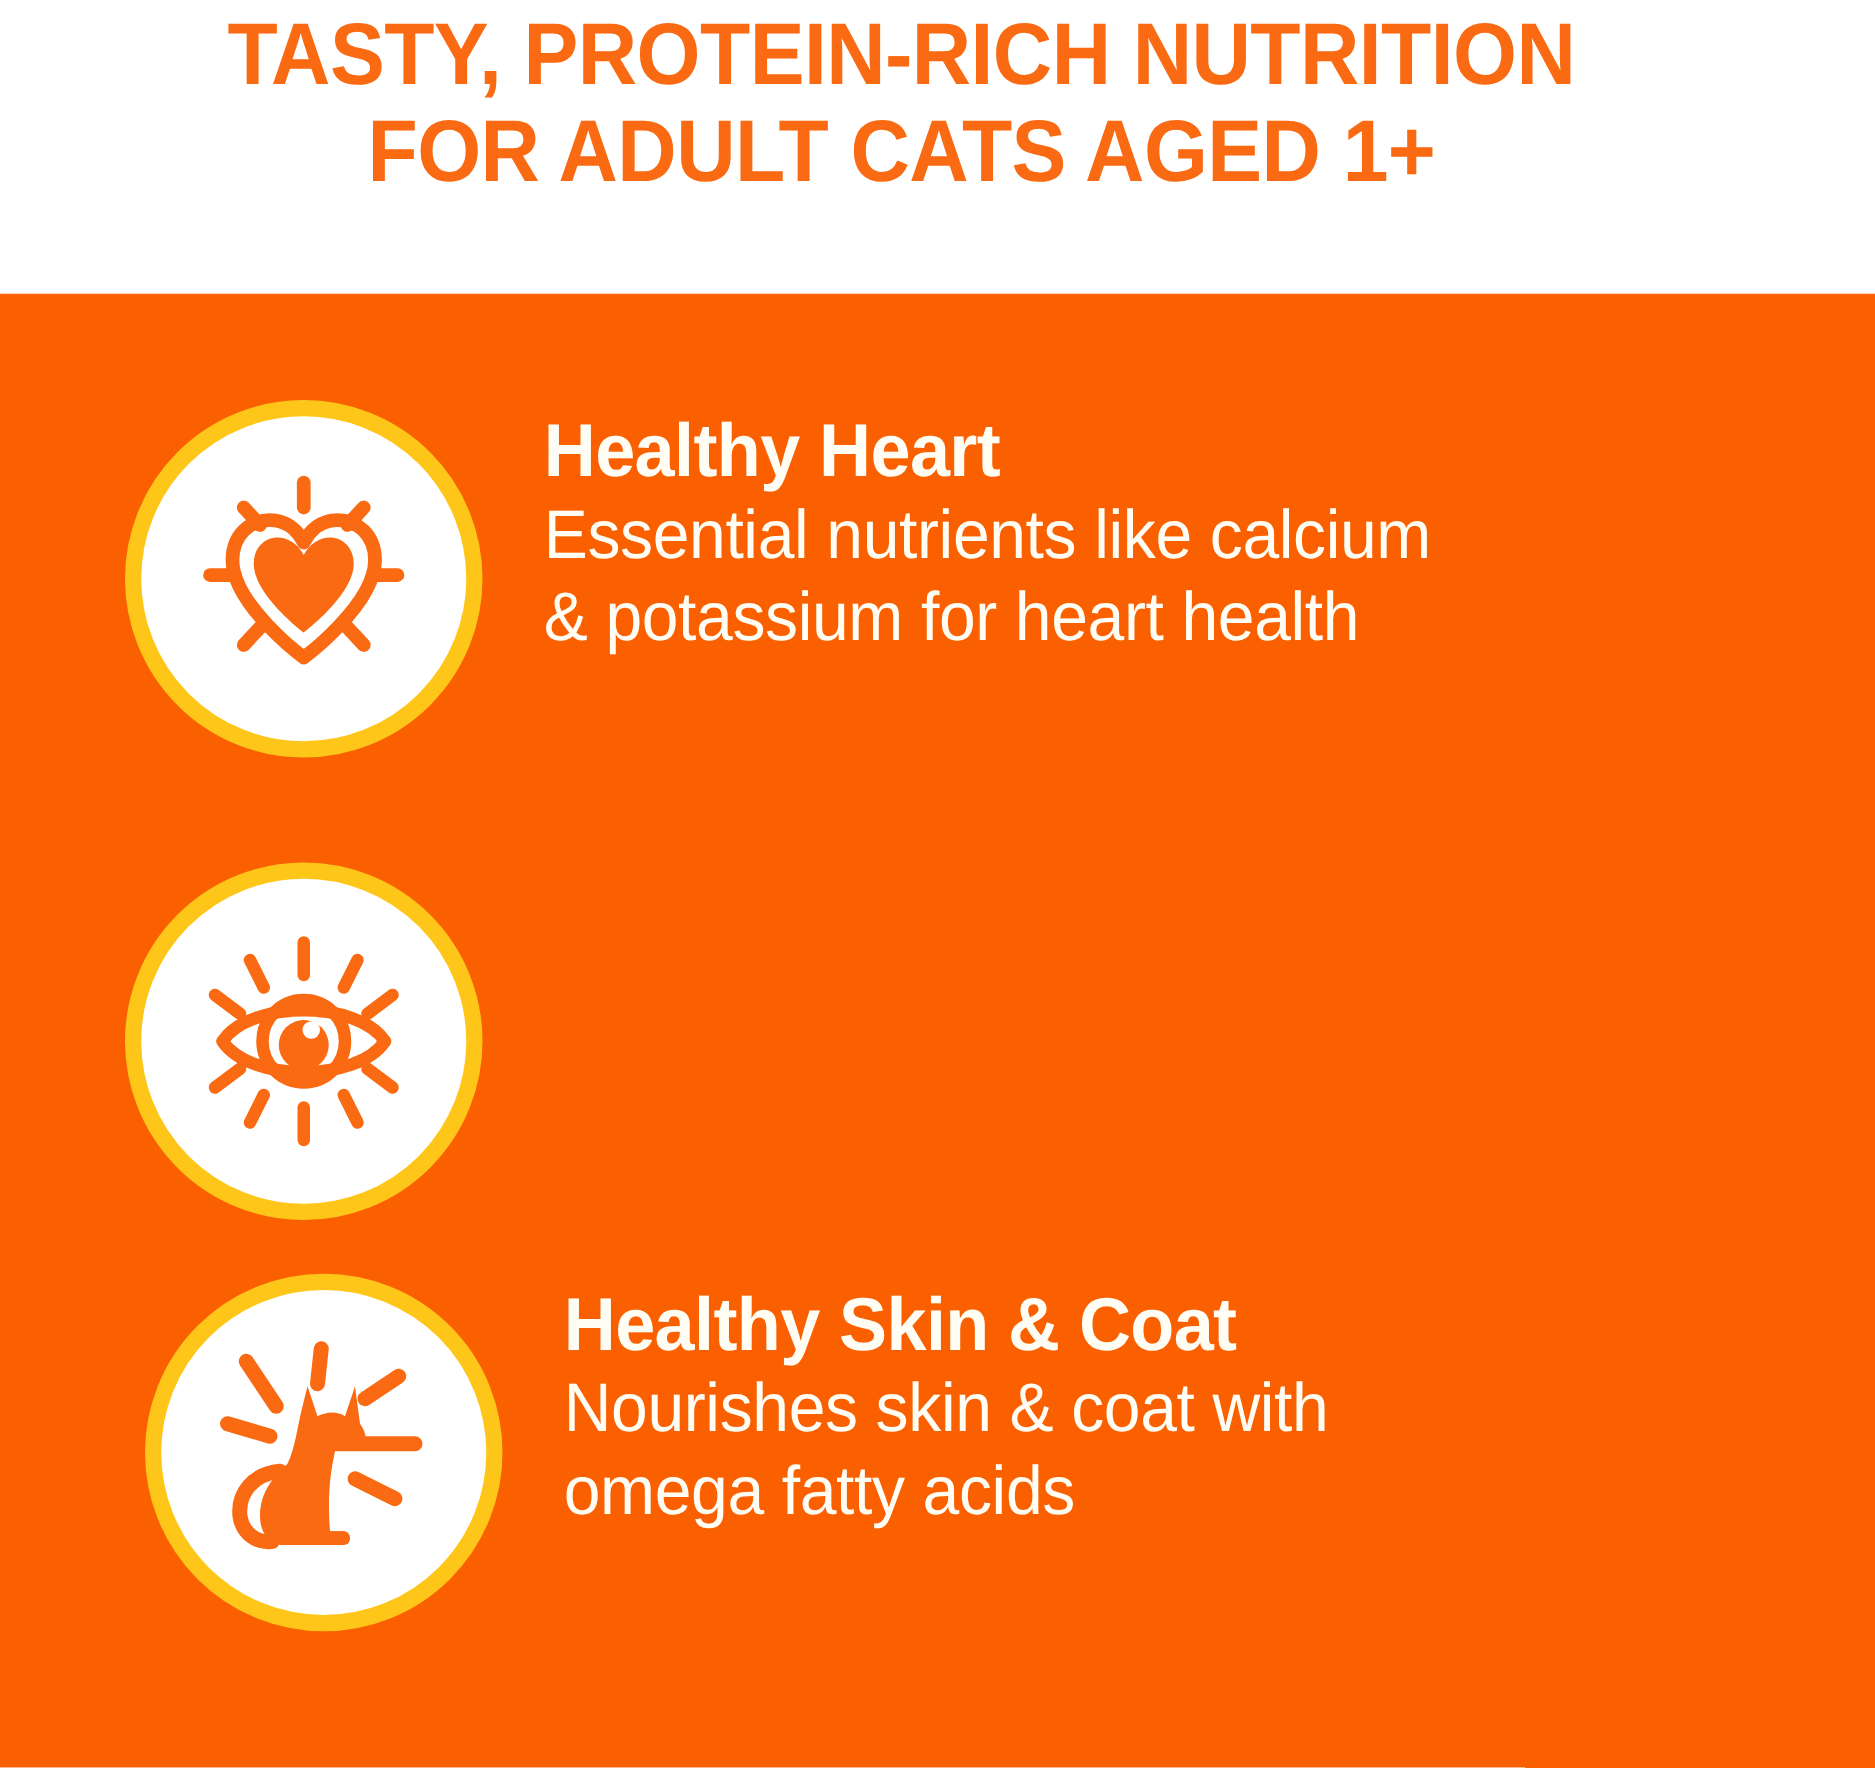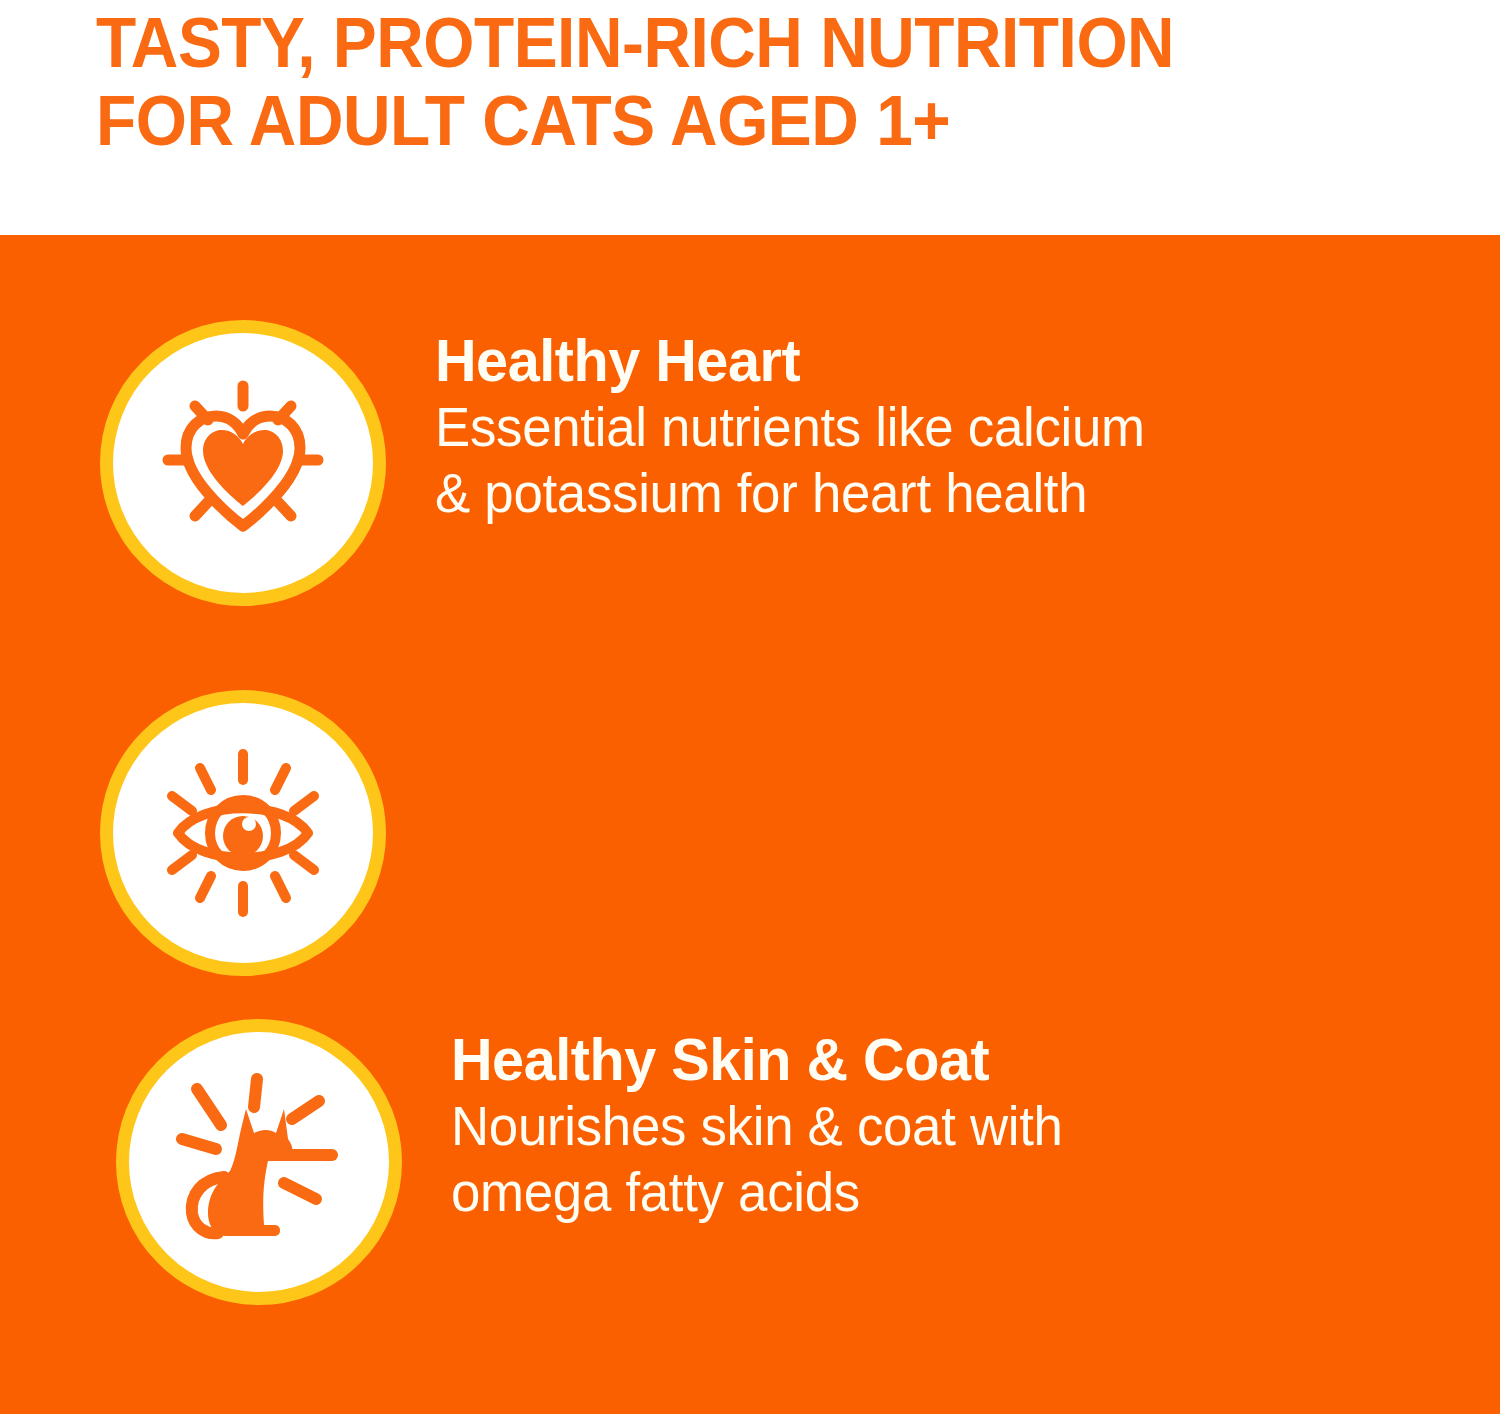--- a/index.html
+++ b/index.html
@@ -17,20 +17,21 @@
 
   
   .header-band {
     position: absolute;
     left: 0;
     top: 0;
     width: 1192px;
     height: 235px;
     background: #ffffff;
     box-sizing: border-box;
+    text-align: center;
   }
   .header-title {
     position: absolute;
     left: 96px;
     top: 4px;
     width: 1330px;
     color: #F96A12;
     font-family: "Liberation Sans", sans-serif;
     font-weight: bold;
     font-size: 70px;

